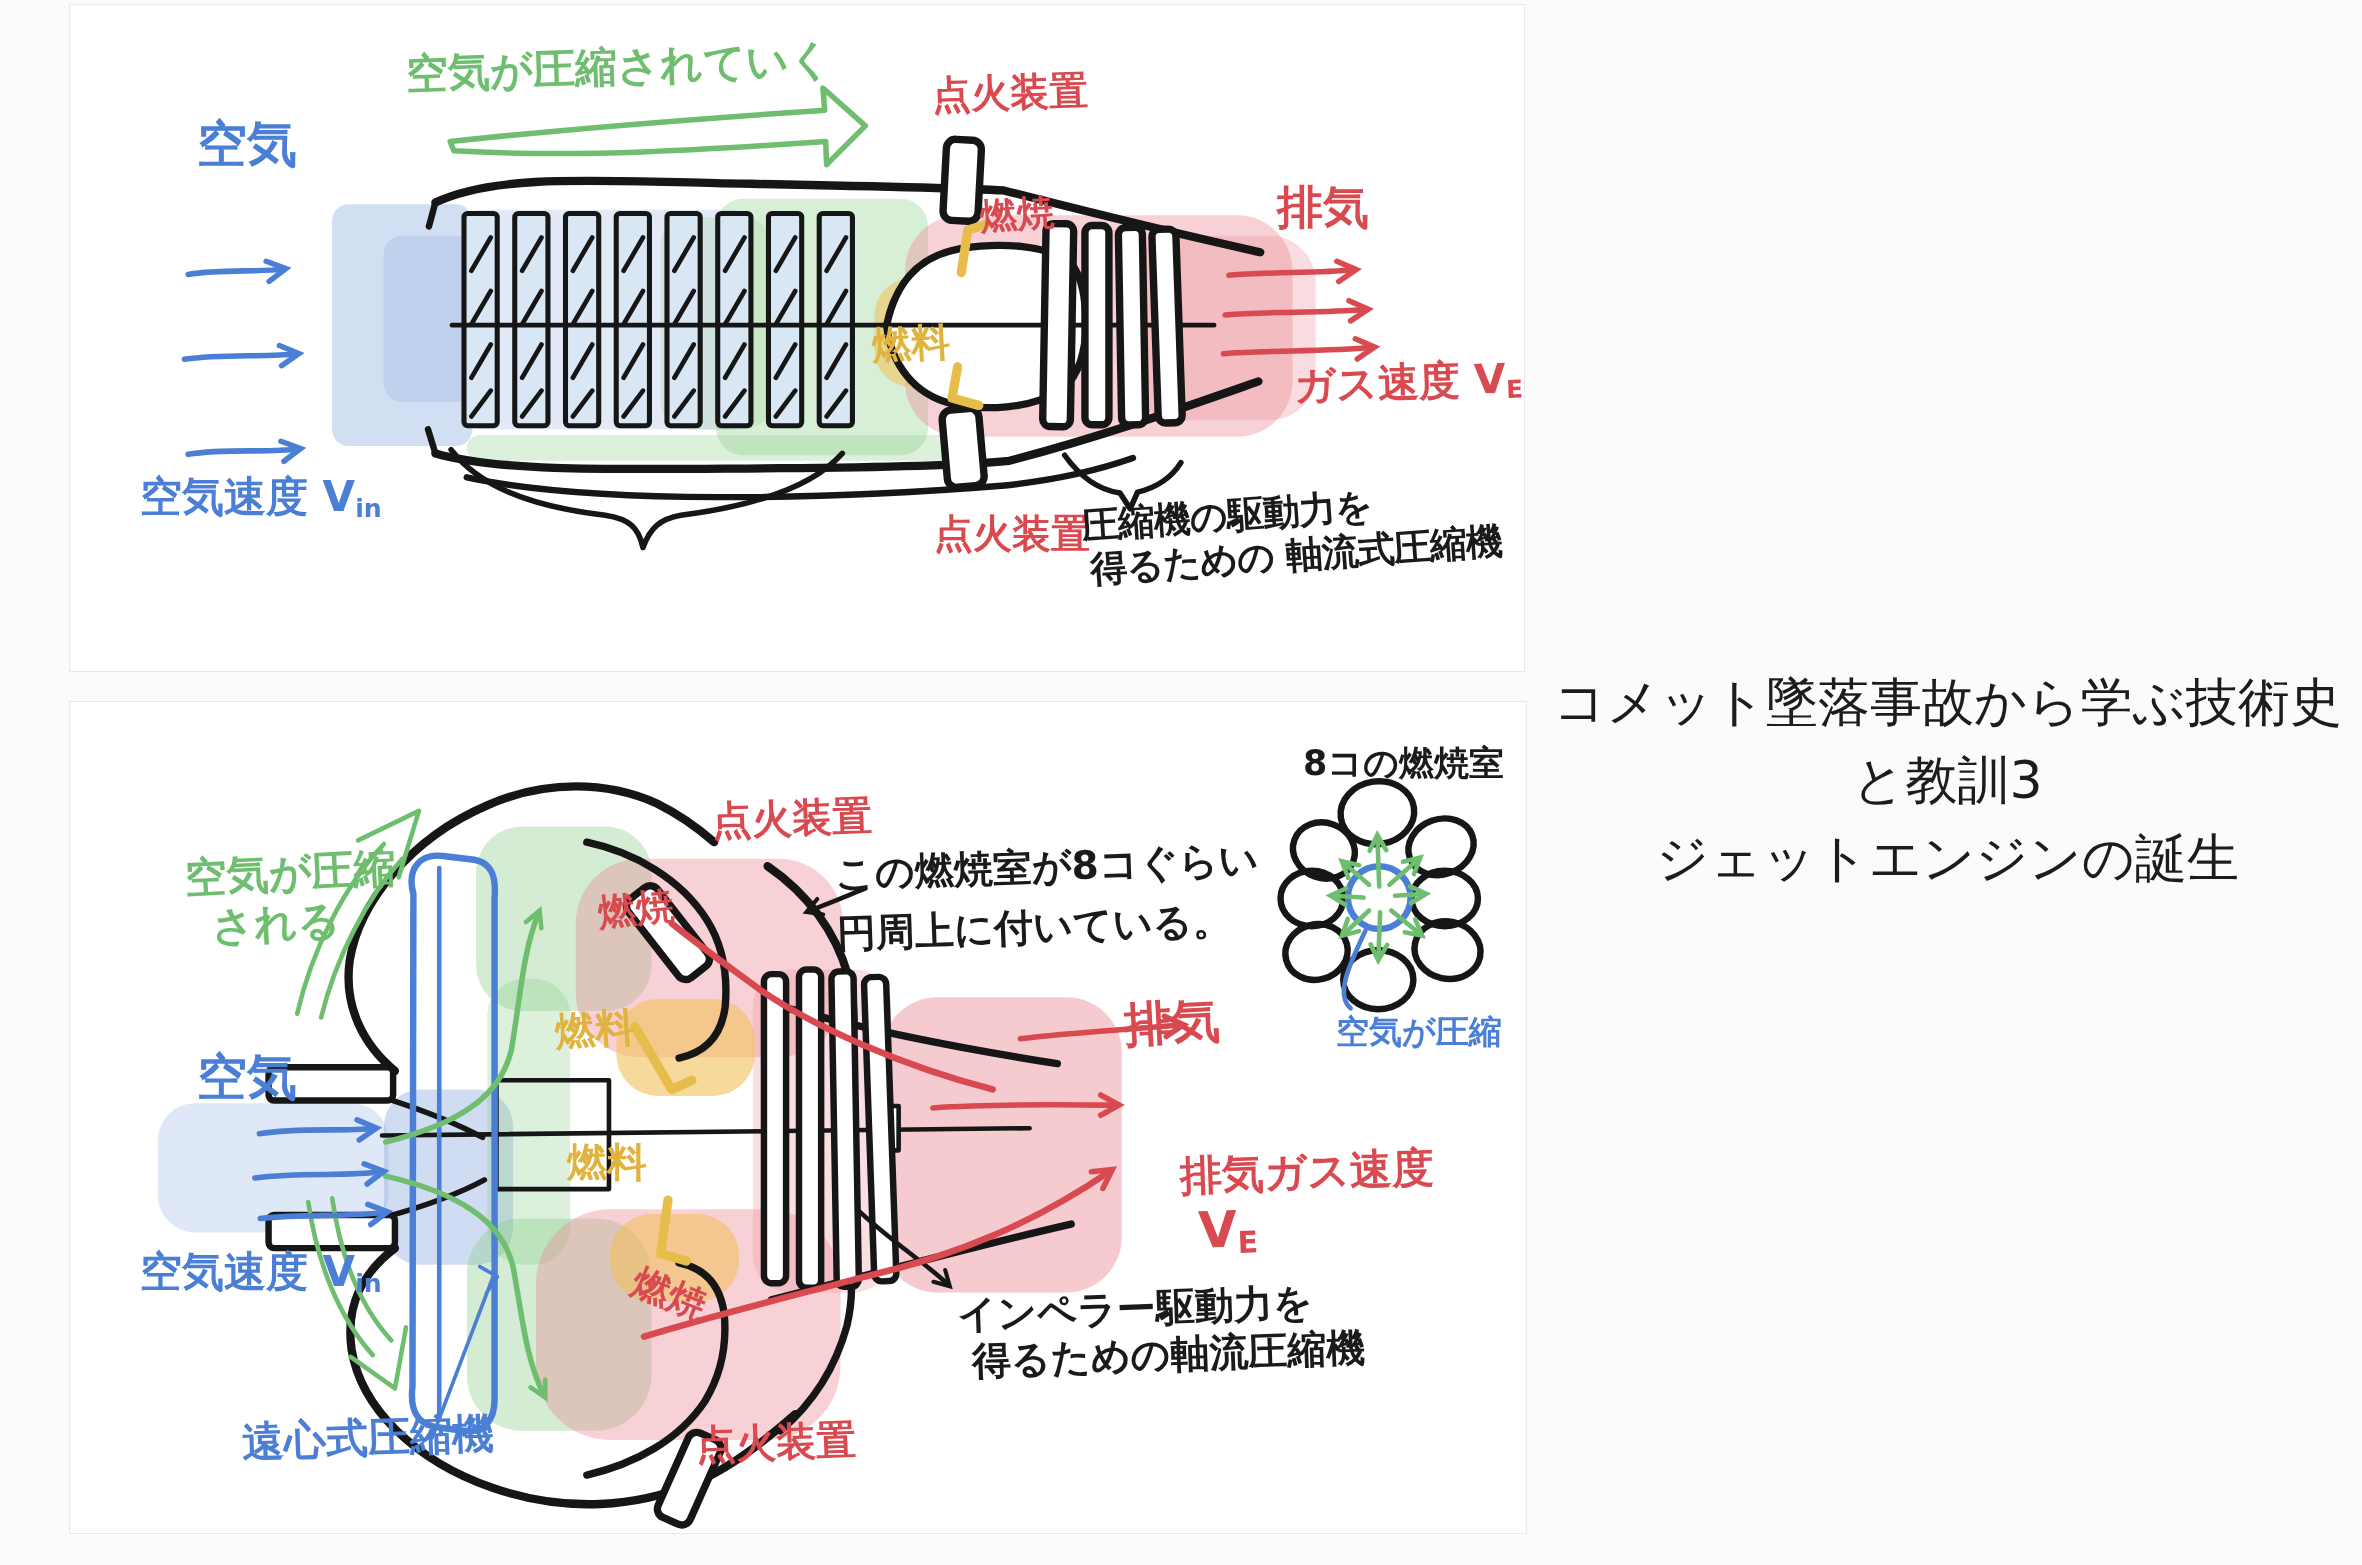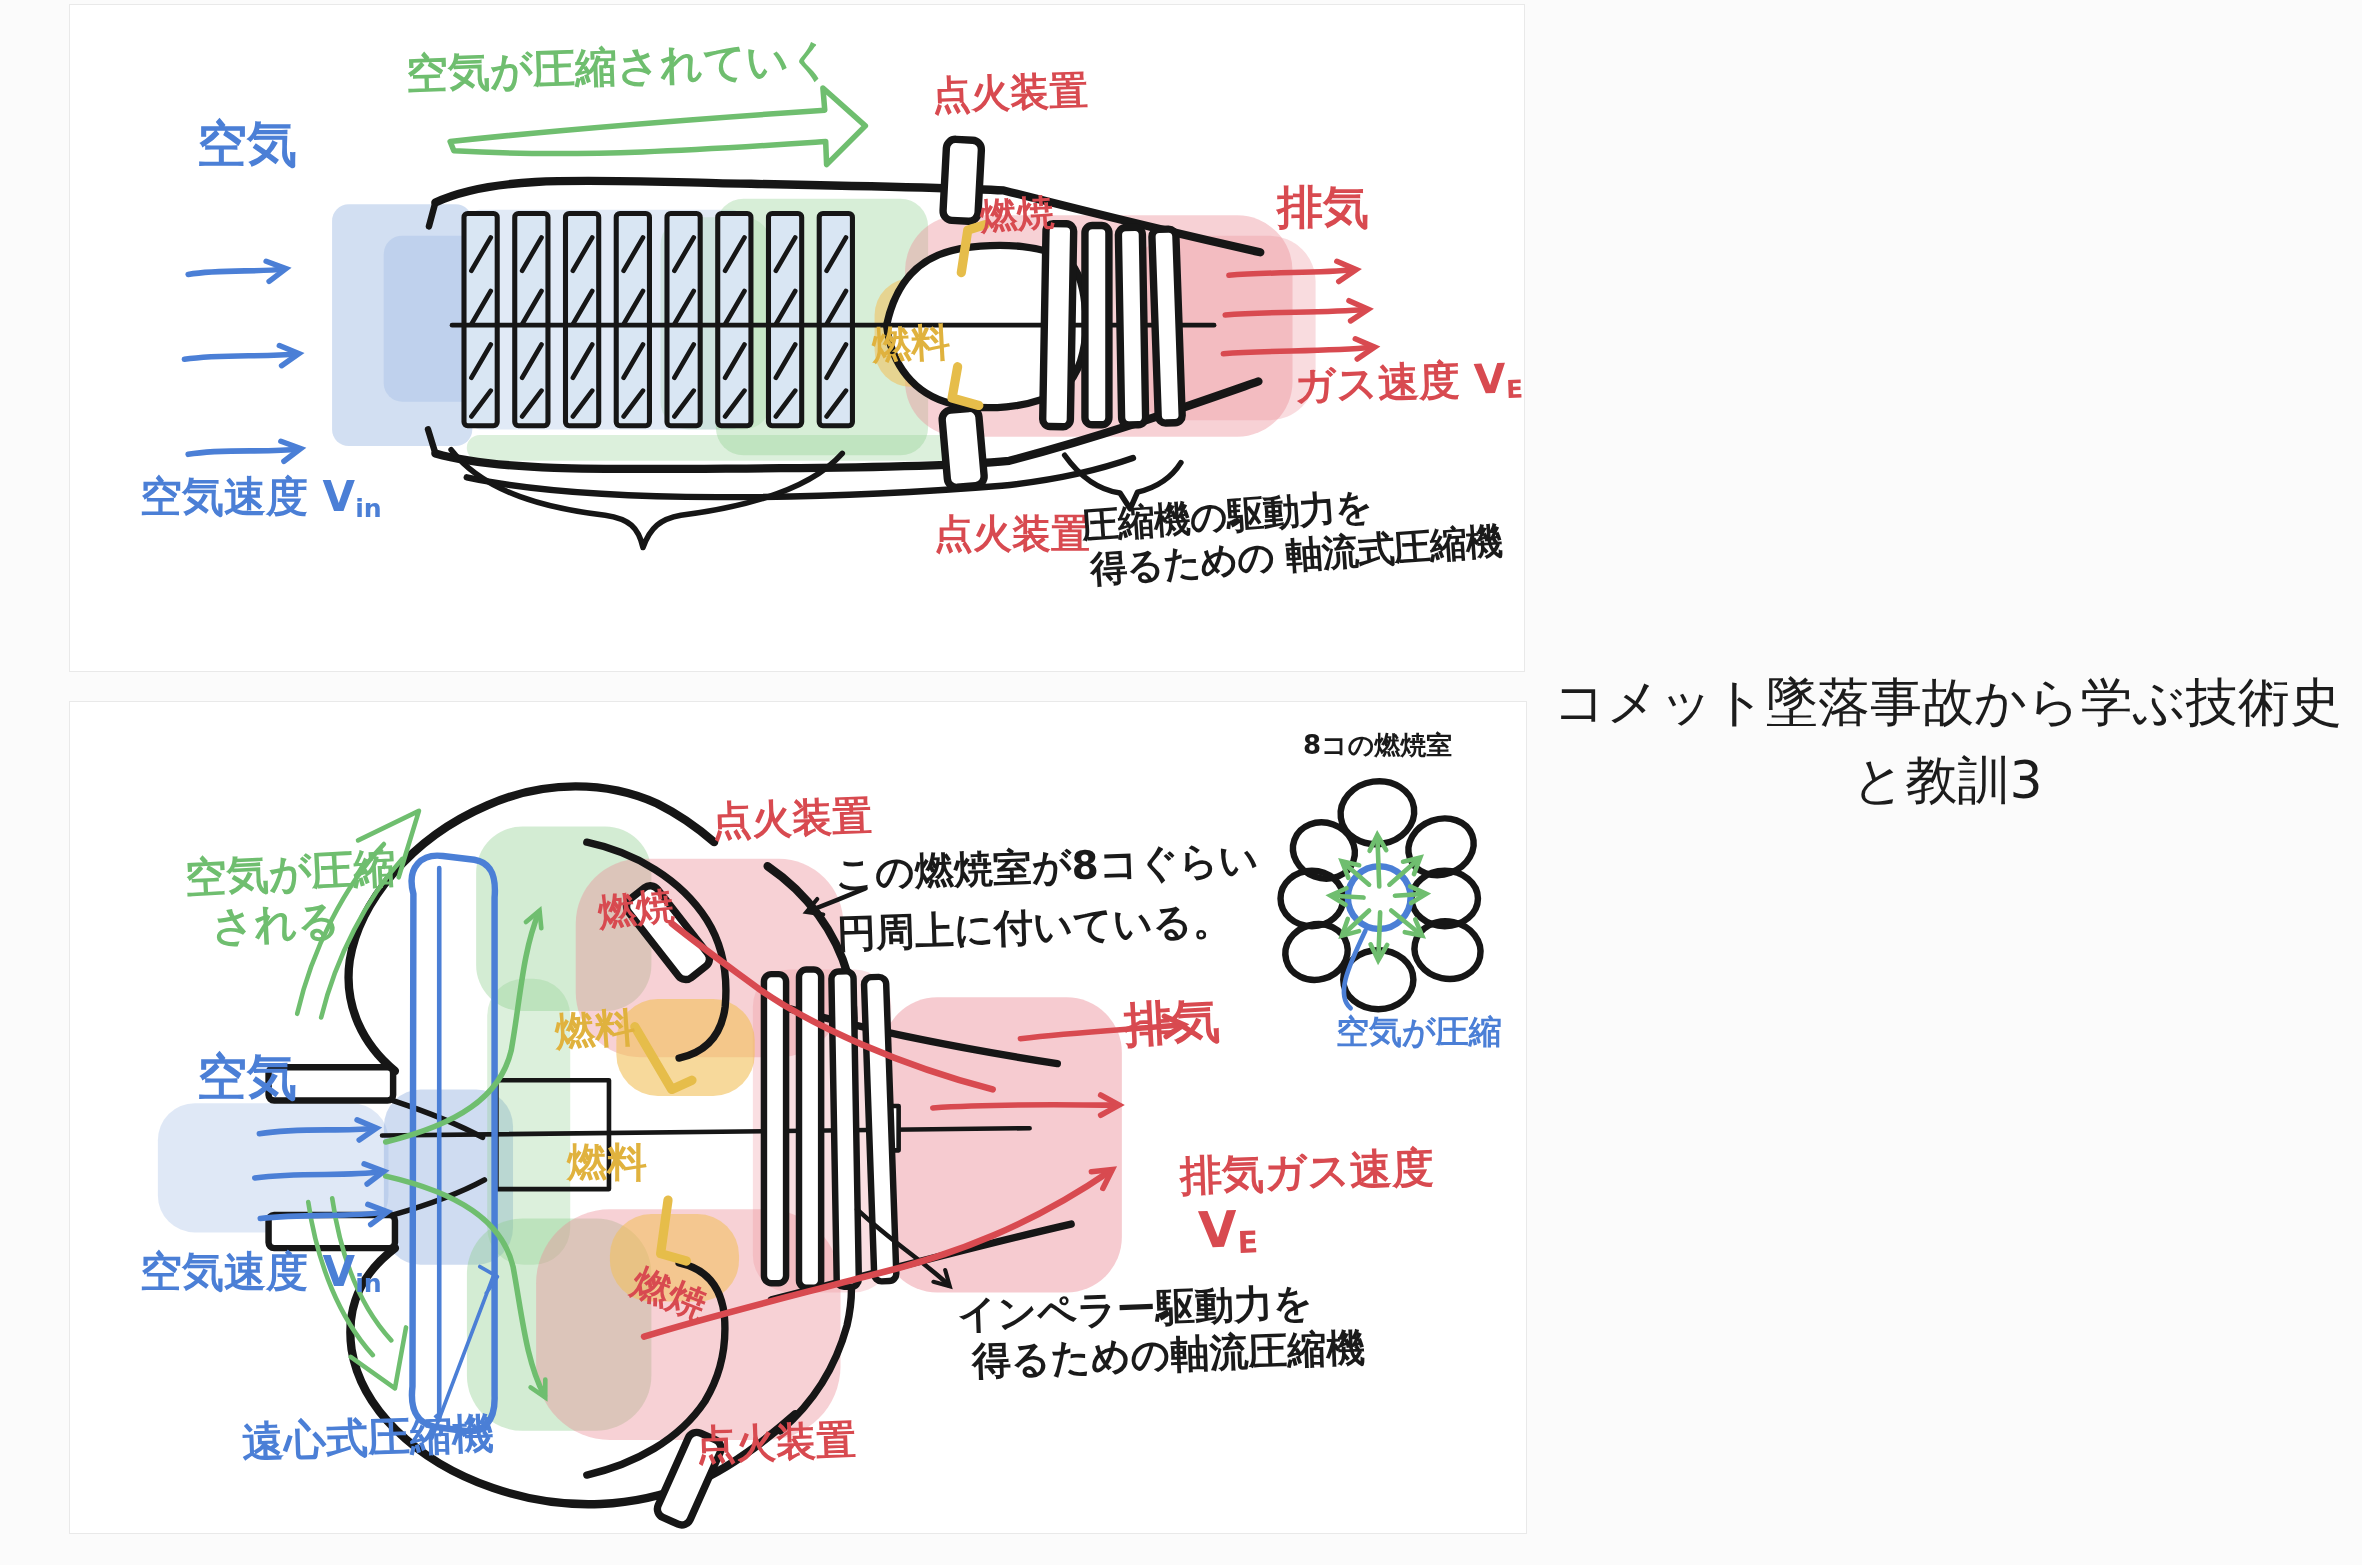--- a/index.html
+++ b/index.html
@@ -246,29 +246,30 @@
   <div class="lbl c-red" style="left:642px;top:92px;font-size:40px;transform:rotate(-2deg)"><span>点火装置</span></div>
   <div class="lbl c-red" style="left:528px;top:185px;font-size:38px;transform:rotate(-6deg)"><span>燃焼</span></div>
   <div class="lbl c-yellow" style="left:485px;top:303px;font-size:40px;transform:rotate(-4deg)"><span>燃料</span></div>
   <div class="lbl c-yellow" style="left:497px;top:436px;font-size:40px"><span>燃料</span></div>
   <div class="lbl c-red" style="left:561px;top:570px;font-size:38px;transform:rotate(22deg)"><span>燃焼</span></div>
   <div class="lbl c-red" style="left:626px;top:716px;font-size:40px;transform:rotate(-2deg)"><span>点火装置</span></div>
   <div class="lbl c-ink" style="left:766px;top:135px;font-size:39px;transform:rotate(-2deg);line-height:1.55">
     <div>この燃焼室が8コぐらい</div>
     <div>円周上に付いている。</div>
   </div>
-  <div class="lbl c-ink" style="left:1233px;top:28px;font-size:26px"><span>8コの燃焼室</span></div>
+  <div class="lbl c-ink" style="left:1233px;top:40px;font-size:35px"><span>8コの燃焼室</span></div>
   <div class="lbl c-blue" style="left:1266px;top:310px;font-size:33px"><span>空気が圧縮</span></div>
   <div class="lbl c-red" style="left:1054px;top:292px;font-size:48px;transform:rotate(-3deg)"><span>排気</span></div>
   <div class="lbl c-red" style="left:1111px;top:445px;font-size:42px;transform:rotate(-2deg)">
     <div>排気ガス速度</div>
     <div style="margin-left:16.6px;font-size:50px"><span>V</span><span class="vsub">E</span></div>
   </div>
   <div class="lbl c-ink" style="left:888px;top:583px;font-size:39px;transform:rotate(-2deg)">
     <div>インペラー駆動力を</div>
     <div style="margin-left:13px">得るための軸流圧縮機</div>
   </div>
 </div>
 
 <div id="page-title">
   <div>コメット墜落事故から学ぶ技術史と教訓3</div>
+  <div>ジェットエンジンの誕生</div>
 </div>
 
 
 </body></html>

